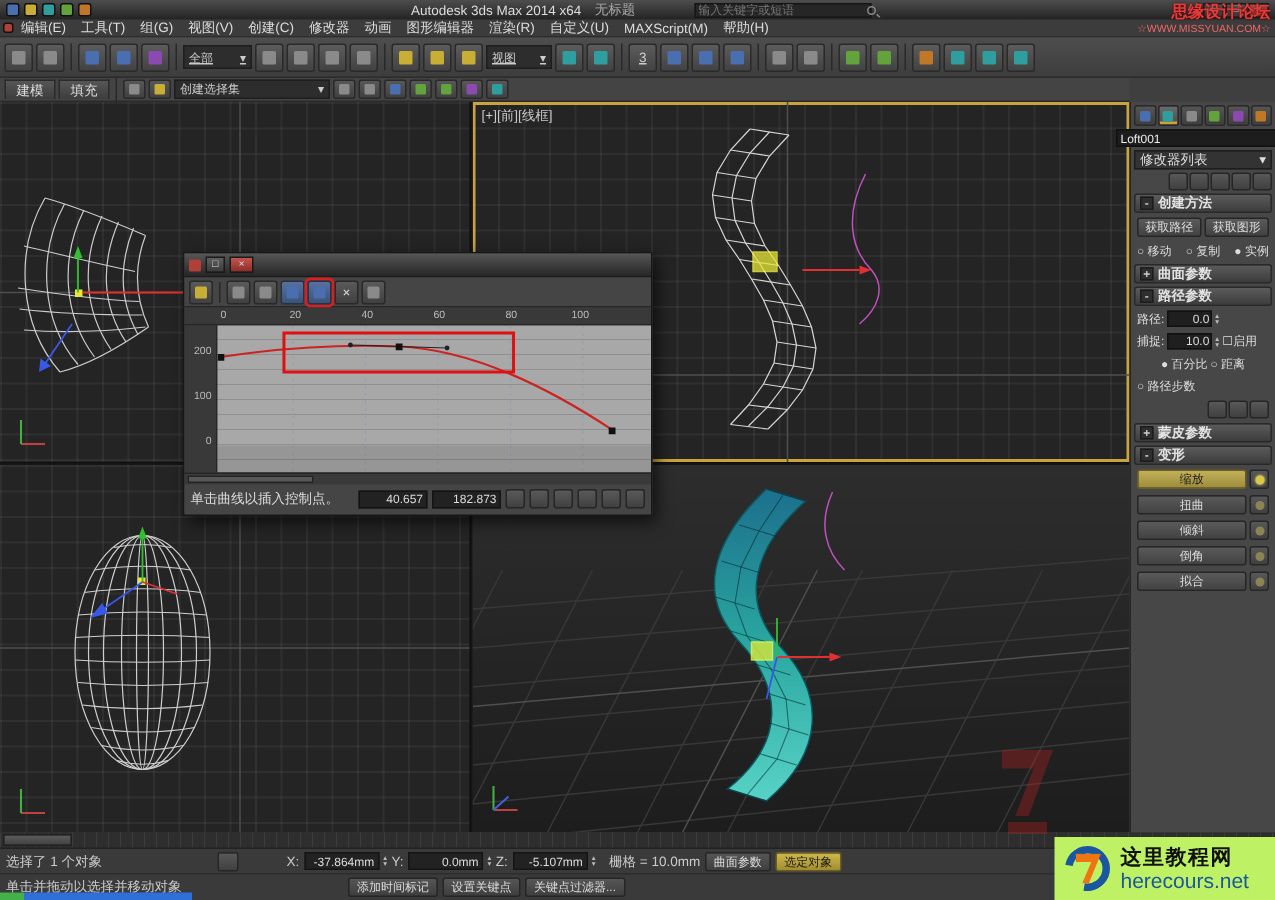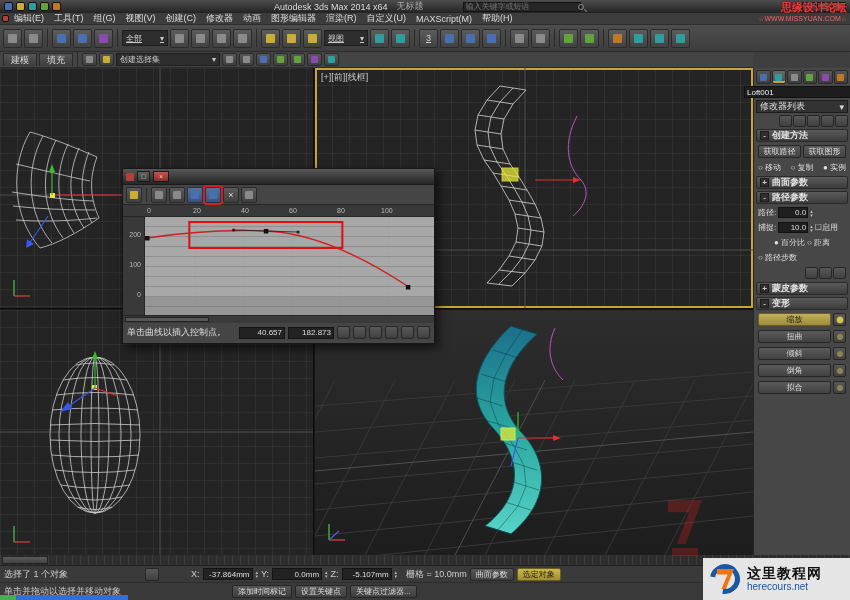--- a/index.html
+++ b/index.html
@@ -103,26 +103,26 @@
   .sfield{width:50px;height:12px;background:#222;border:1px solid #141414;color:#ddd;font-size:8px;text-align:right;padding:0 2px;font-family:inherit;}
   .sbtn2{height:13px;padding:0 5px;background:linear-gradient(#565656,#3e3e3e);border:1px solid #262626;border-radius:2px;color:#ddd;display:flex;align-items:center;font-size:8px;white-space:nowrap;}
   .sbtn2.yellow{background:linear-gradient(#cdb84e,#a28e30);color:#1a1a1a;border-color:#6b5d20;}
   .mini{width:14px;height:13px;background:linear-gradient(#585858,#404040);border:1px solid #262626;border-radius:2px;flex:none;}
   .tasksliver{position:absolute;left:0;bottom:0;width:128px;height:5px;background:linear-gradient(90deg,#43b049 0 16px,#2f6fd8 16px);z-index:80;}
 
   
   .watermark{position:absolute;right:3px;top:0;z-index:80;text-align:right;pointer-events:none;}
   .watermark .l1{color:#e63b3b;font-size:11px;font-weight:bold;text-shadow:0 0 2px #500;}
   .watermark .l2{color:#e66;font-size:7px;}
-  .logo{position:absolute;right:0;bottom:0;width:147px;height:42px;background:#e5e5e5;z-index:85;display:flex;align-items:center;gap:5px;padding:0 5px;}
+  .logo{position:absolute;right:0;bottom:0;width:147px;height:42px;background:#bef264;z-index:85;display:flex;align-items:center;gap:5px;padding:0 5px;}
   .logo-mark{position:relative;width:34px;height:34px;flex:none;}
   .logo-ring{position:absolute;left:2px;top:2px;width:30px;height:30px;border:5px solid #1a57a0;border-left-color:transparent;border-radius:50%;transform:rotate(-35deg);}
   .logo-seven{position:absolute;left:9px;top:7px;width:17px;height:20px;background:#ef7512;clip-path:polygon(0 0,100% 0,52% 100%,26% 100%,62% 28%,0 28%);}
   .logo-txt .cn{color:#111;font-size:14px;font-weight:bold;line-height:15px;letter-spacing:1px;}
-  .logo-txt .en{color:#1a57a0;font-size:10px;}
+  .logo-txt .en{color:#1a57a0;font-size:14px;}
   .ghost{position:absolute;left:664px;top:498px;width:42px;height:58px;z-index:36;opacity:.32;pointer-events:none;}
   .ghost .g7{position:absolute;left:4px;top:2px;width:34px;height:44px;background:#c22;clip-path:polygon(0 0,100% 0,52% 100%,26% 100%,62% 28%,0 28%);}
   .ghost .gb{position:absolute;left:8px;bottom:0;width:26px;height:8px;background:#c22;}
 </style>
 </head>
 <body>
 
 <div id="app">
 
   <div class="titlebar">

